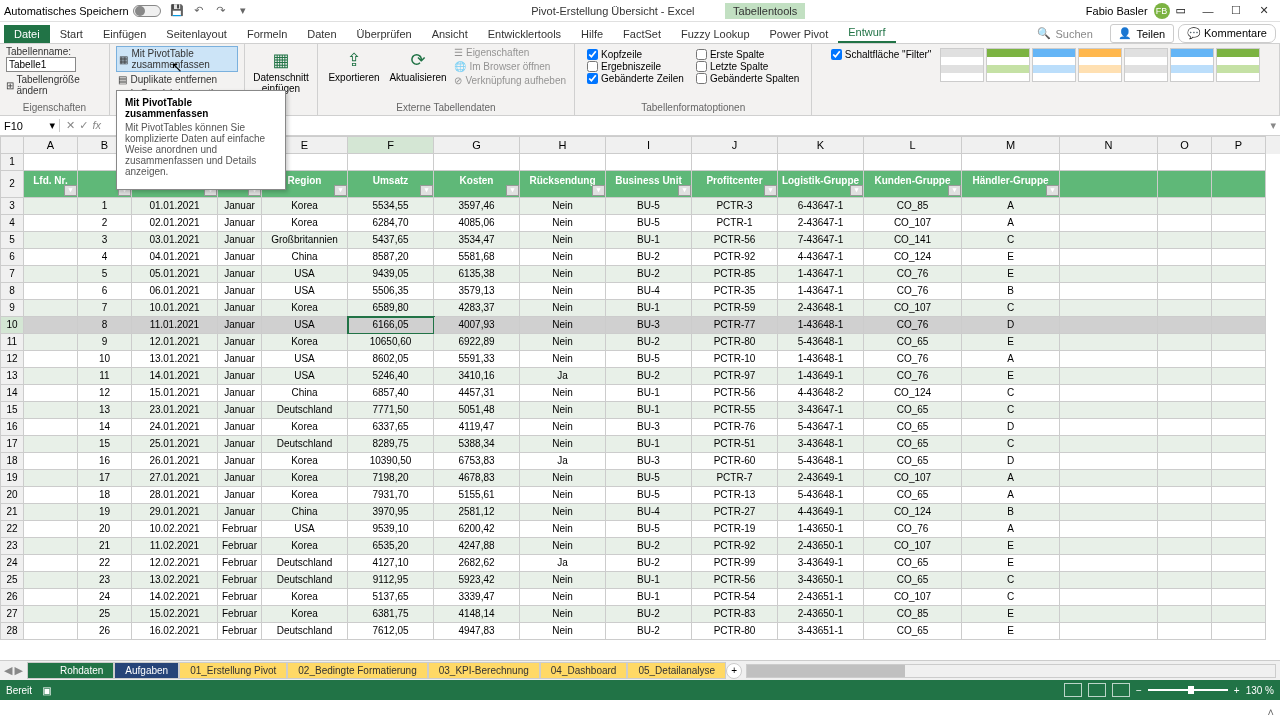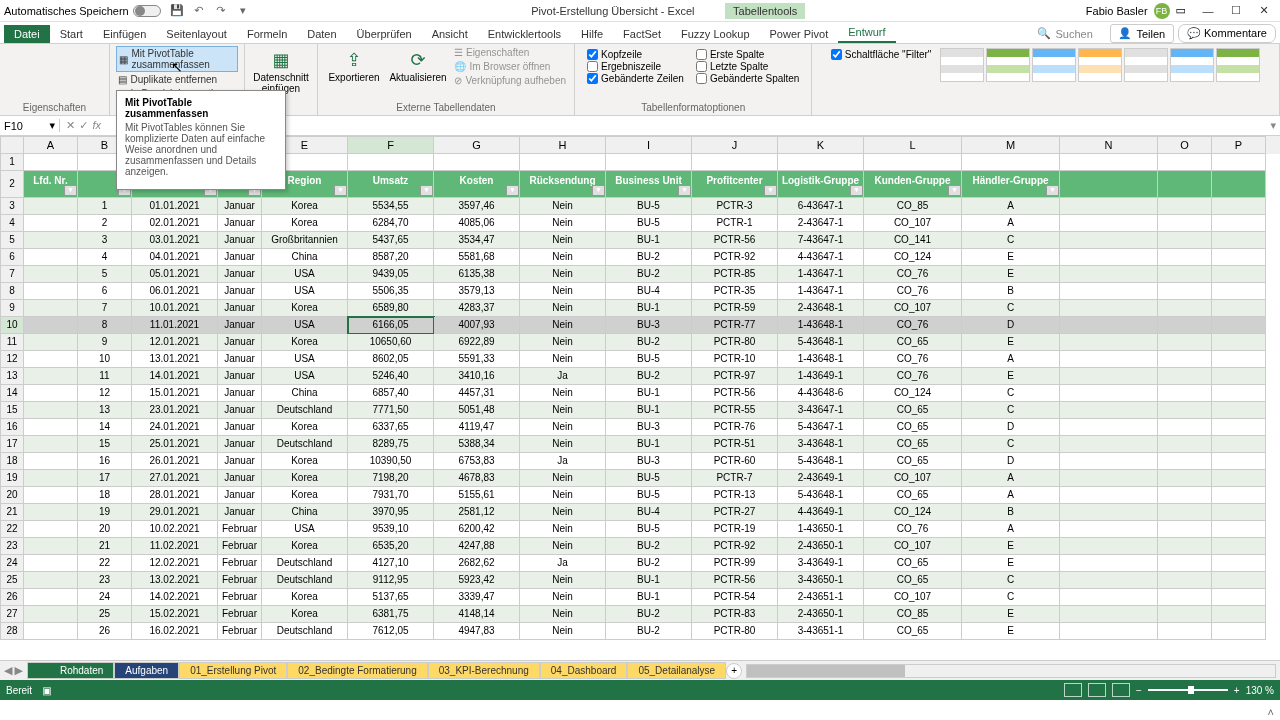--- a/index.html
+++ b/index.html
@@ -149,20 +149,28 @@
     <span>Teilen</span>
   </div>
   <div class="comments-btn">
     <span>💬</span>
     <span>Kommentare</span>
   </div>
 </div>
 
 <div class="ribbon-content">
   <div class="ribbon-group" style="width:110px">
+    <div class="table-name-box">
+      <label>Tabellenname:</label>
+      <input value="Tabelle1" style="">
+      <div class="resize-link">
+        <span>⊞</span>
+        <span>Tabellengröße ändern</span>
+      </div>
+    </div>
     <div class="group-label">Eigenschaften</div>
   </div>
 
   <div class="ribbon-group" style="width:135px;position:relative">
     <div class="tool-stack">
       <div class="tool-item highlighted">
         <span>▦</span>
         <span>Mit PivotTable zusammenfassen</span>
       </div>
       <div class="tool-item">
@@ -555,21 +563,21 @@
         <div class="cell" style="width:54px"></div>
         <div class="cell" style="width:54px">12</div>
         <div class="cell" style="width:86px">15.01.2021</div>
         <div class="cell" style="width:44px">Januar</div>
         <div class="cell" style="width:86px">China</div>
         <div class="cell" style="width:86px">6857,40</div>
         <div class="cell" style="width:86px">4457,31</div>
         <div class="cell" style="width:86px">Nein</div>
         <div class="cell" style="width:86px">BU-1</div>
         <div class="cell" style="width:86px">PCTR-56</div>
-        <div class="cell" style="width:86px">4-43648-6</div>
+        <div class="cell" style="width:86px">4-43648-2</div>
         <div class="cell" style="width:98px">CO_124</div>
         <div class="cell" style="width:98px">C</div>
         <div class="cell" style="width:98px"></div>
         <div class="cell" style="width:54px"></div>
         <div class="cell" style="width:54px"></div>
       </div>
       <div class="row body-row">
         <div class="row-h">15</div>
         <div class="cell" style="width:54px"></div>
         <div class="cell" style="width:54px">13</div>

